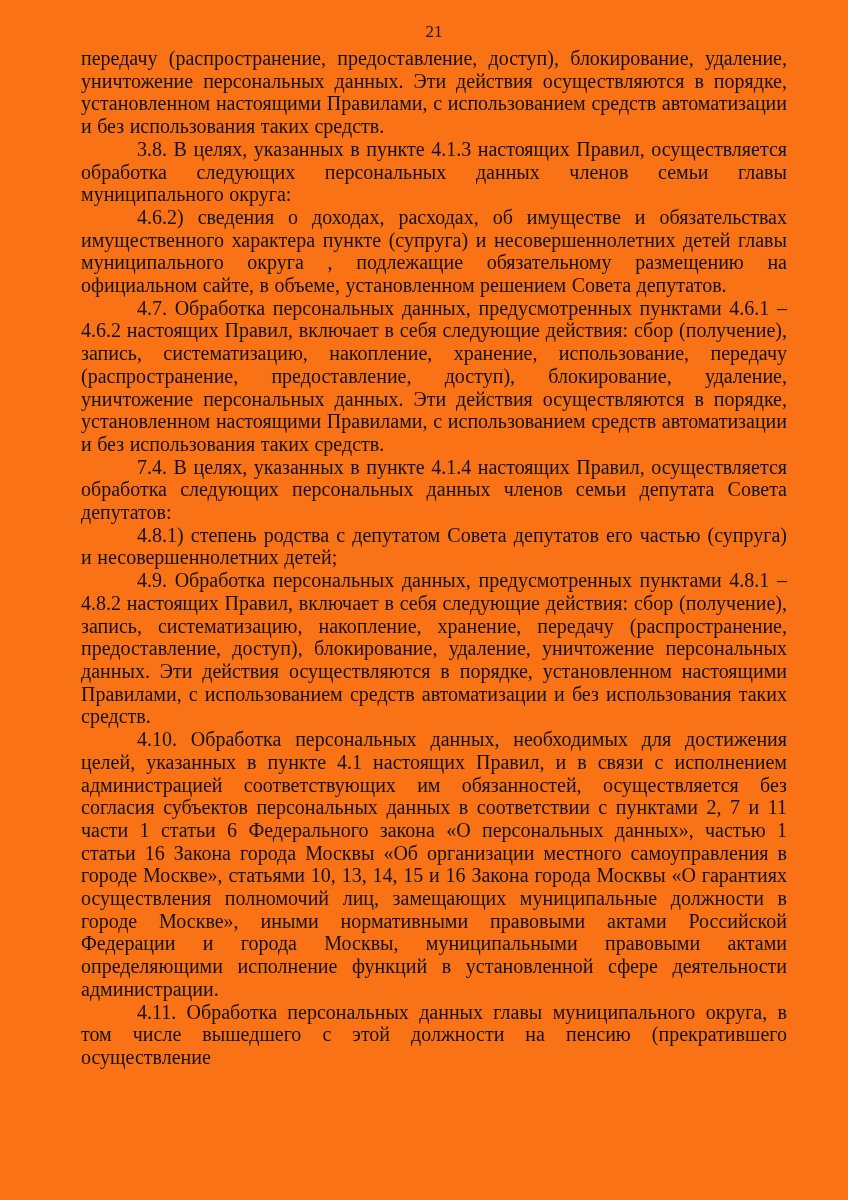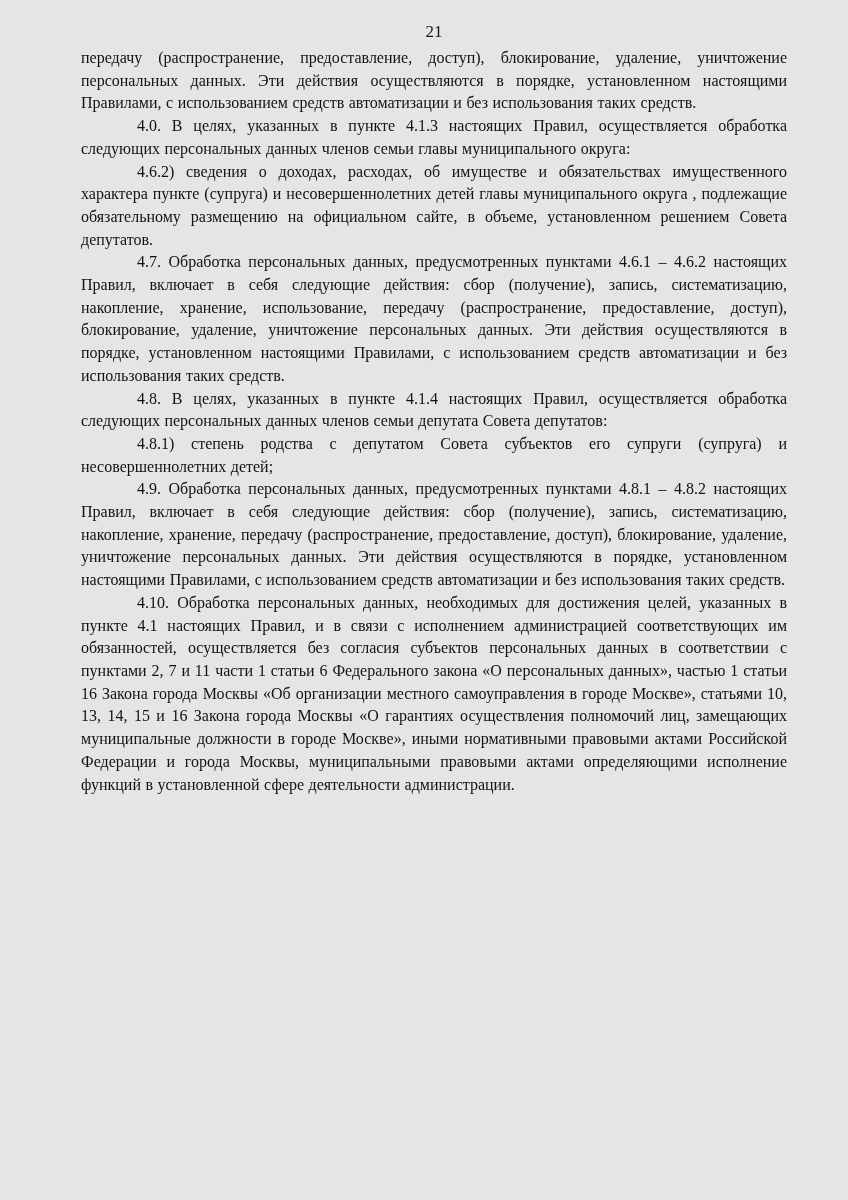--- a/index.html
+++ b/index.html
@@ -4,60 +4,61 @@
 <style>
   html, body {
     margin: 0;
     padding: 0;
     background: #ffffff;
   }
   .page {
     position: relative;
     width: 848px;
     height: 1200px;
-    background: #e5e5e5;
+    background: #f97316;
     overflow: hidden;
     font-family: "Liberation Serif", "DejaVu Serif", serif;
     color: #121212;
   }
   .page-number {
     padding-top: 23px;
     width: 706px;
     margin-left: 81px;
     text-align: center;
     font-size: 17px;
     line-height: 17px;
     color: #1a1a1a;
   }
   .document-body {
     margin: 7px 61px 0 81px;
     width: 706px;
   }
   .document-body p.para {
     margin: 0;
     padding: 0;
-    font-size: 16px;
+    font-size: 20px;
     line-height: 22.7px;
     text-align: justify;
     text-justify: inter-word;
     word-spacing: 0.5px;
     color: #121212;
   }
   .document-body p.para.indent {
     text-indent: 56px;
   }
 </style>
 </head>
 <body>
 
 <div class="page">
   <div class="page-number">21</div>
   <div class="document-body">
       <p class="para">передачу (распространение, предоставление, доступ), блокирование, удаление, уничтожение персональных данных. Эти действия осуществляются в порядке, установленном настоящими Правилами, с использованием средств автоматизации и без использования таких средств.</p>
-      <p class="para indent">4.0. В целях, указанных в пункте 4.1.3 настоящих Правил, осуществляется обработка следующих персональных данных членов семьи главы муниципального округа:</p>
+      <p class="para indent">3.8. В целях, указанных в пункте 4.1.3 настоящих Правил, осуществляется обработка следующих персональных данных членов семьи главы муниципального округа:</p>
       <p class="para indent">4.6.2) сведения о доходах, расходах, об имуществе и обязательствах имущественного характера пункте (супруга) и несовершеннолетних детей главы муниципального округа , подлежащие обязательному размещению на официальном сайте, в объеме, установленном решением Совета депутатов.</p>
       <p class="para indent">4.7. Обработка персональных данных, предусмотренных пунктами 4.6.1 – 4.6.2 настоящих Правил, включает в себя следующие действия: сбор (получение), запись, систематизацию, накопление, хранение, использование, передачу (распространение, предоставление, доступ), блокирование, удаление, уничтожение персональных данных. Эти действия осуществляются в порядке, установленном настоящими Правилами, с использованием средств автоматизации и без использования таких средств.</p>
-      <p class="para indent">4.8. В целях, указанных в пункте 4.1.4 настоящих Правил, осуществляется обработка следующих персональных данных членов семьи депутата Совета депутатов:</p>
-      <p class="para indent">4.8.1) степень родства с депутатом Совета субъектов его супруги (супруга) и несовершеннолетних детей;</p>
+      <p class="para indent">7.4. В целях, указанных в пункте 4.1.4 настоящих Правил, осуществляется обработка следующих персональных данных членов семьи депутата Совета депутатов:</p>
+      <p class="para indent">4.8.1) степень родства с депутатом Совета депутатов его частью (супруга) и несовершеннолетних детей;</p>
       <p class="para indent">4.9. Обработка персональных данных, предусмотренных пунктами 4.8.1 – 4.8.2 настоящих Правил, включает в себя следующие действия: сбор (получение), запись, систематизацию, накопление, хранение, передачу (распространение, предоставление, доступ), блокирование, удаление, уничтожение персональных данных. Эти действия осуществляются в порядке, установленном настоящими Правилами, с использованием средств автоматизации и без использования таких средств.</p>
       <p class="para indent">4.10. Обработка персональных данных, необходимых для достижения целей, указанных в пункте 4.1 настоящих Правил, и в связи с исполнением администрацией соответствующих им обязанностей, осуществляется без согласия субъектов персональных данных в соответствии с пунктами 2, 7 и 11 части 1 статьи 6 Федерального закона «О персональных данных», частью 1 статьи 16 Закона города Москвы «Об организации местного самоуправления в городе Москве», статьями 10, 13, 14, 15 и 16 Закона города Москвы «О гарантиях осуществления полномочий лиц, замещающих муниципальные должности в городе Москве», иными нормативными правовыми актами Российской Федерации и города Москвы, муниципальными правовыми актами определяющими исполнение функций в установленной сфере деятельности администрации.</p>
+      <p class="para indent">4.11. Обработка персональных данных главы муниципального округа, в том числе вышедшего с этой должности на пенсию (прекратившего осуществление</p>
     </div>
 </div>
 
 </body></html>

